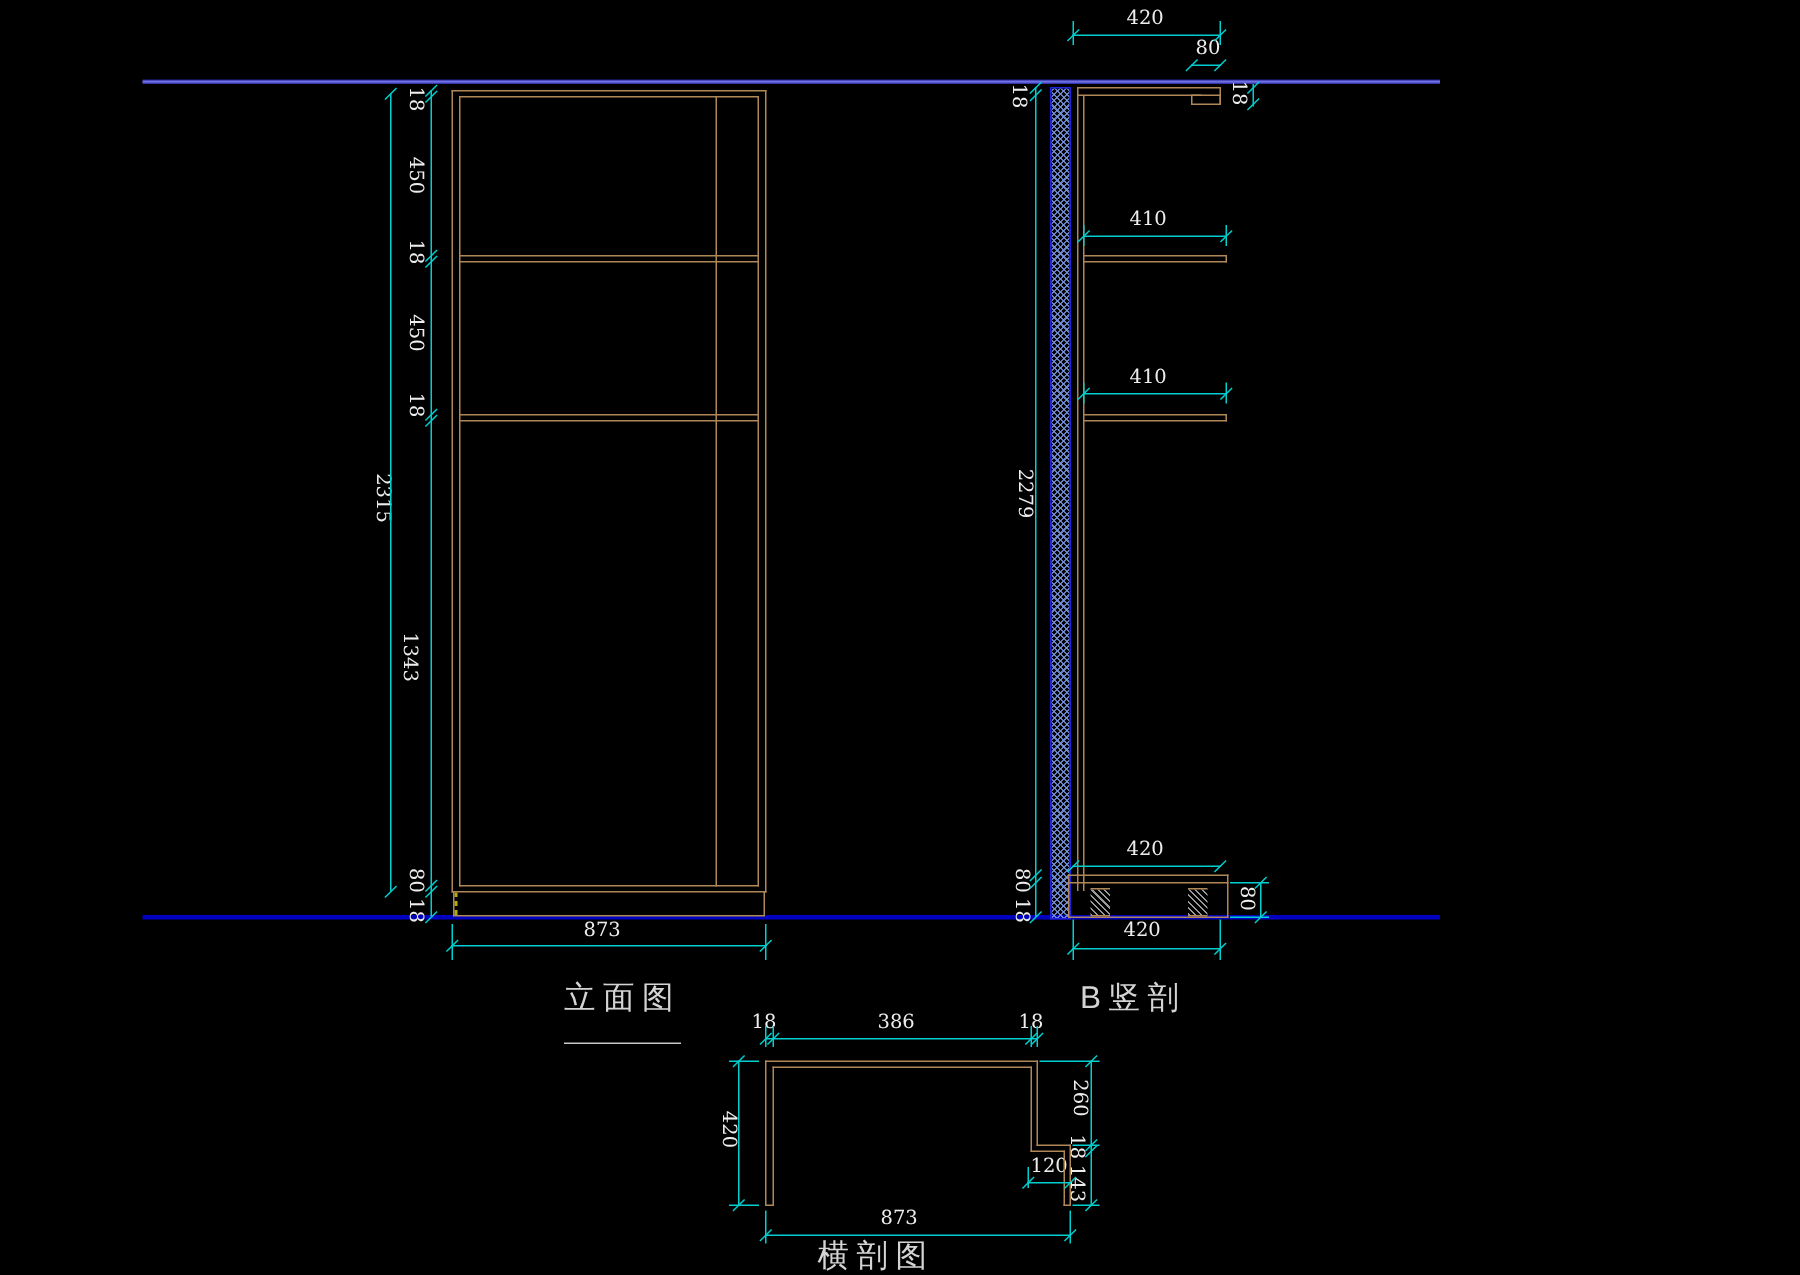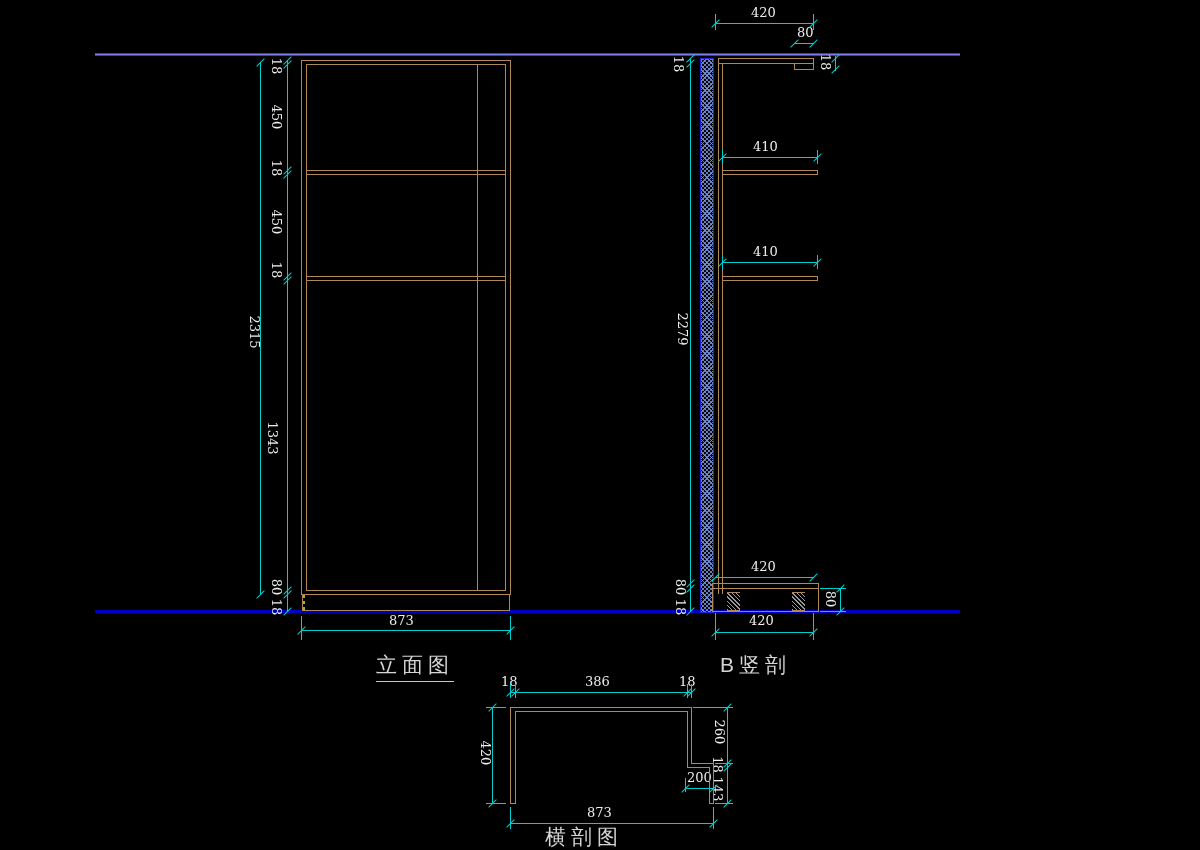--- a/index.html
+++ b/index.html
@@ -6,21 +6,21 @@
   #canvas{position:relative;width:1200px;height:850px;background:#000;overflow:hidden;
           font-family:"DejaVu Serif", serif;}
   .ln{position:absolute;}
   .tick{position:absolute;width:11px;height:1px;transform:rotate(-45deg);}
   .dt{position:absolute;height:16px;line-height:16px;font-size:13px;color:#EDEDED;
       white-space:nowrap;letter-spacing:0px;}
   .vt{position:absolute;height:16px;line-height:16px;font-size:13px;color:#EDEDED;
       text-align:center;white-space:nowrap;transform-origin:0 0;transform:rotate(90deg);}
   .lbl{position:absolute;font-family:"Liberation Sans", sans-serif;font-size:21px;
        color:#D4D4D4;letter-spacing:5px;white-space:nowrap;}
-  .lbl.u{border-bottom:1px solid #C8C8C8;padding-bottom:2px;}
+  .lbl.u{border-bottom:1px solid #C8C8C8;padding-bottom:16px;}
   .wall{position:absolute;left:700px;top:58px;width:12px;height:553px;
         border:1px solid #2222DD;
         background:
           repeating-linear-gradient(45deg, transparent 0 2px, rgba(120,150,225,.85) 2px 3px),
           repeating-linear-gradient(-45deg, transparent 0 2px, rgba(120,150,225,.85) 2px 3px);}
   .lip{position:absolute;left:794px;top:63px;width:18px;height:5px;border:1px solid #B08756;}
   .foot{position:absolute;width:13px;height:17px;top:592px;
         border-top:1px solid #B08756;border-bottom:1px solid #B08756;
         background:repeating-linear-gradient(45deg, rgba(170,170,170,.9) 0 1px, transparent 1px 3px);}
   .hidden-ln{position:absolute;left:303px;top:595px;width:2px;height:15px;
@@ -69,21 +69,21 @@
   <div class="vt" style="left:838px;top:588px;width:22px">80</div>
   <div class="lbl" style="left:720px;top:651px">B竖剖</div>
 
   <div class="dt" style="left:501px;top:674px">18</div>
   <div class="dt" style="left:585px;top:674px">386</div>
   <div class="dt" style="left:679px;top:674px">18</div>
   <div class="vt" style="left:493px;top:736px;width:34px">420</div>
   <div class="vt" style="left:727px;top:716px;width:32px">260</div>
   <div class="vt" style="left:725px;top:756px;width:17px">18</div>
   <div class="vt" style="left:725px;top:774px;width:30px">143</div>
-  <div class="dt" style="left:687px;top:770px">200</div>
+  <div class="dt" style="left:687px;top:770px">120</div>
   <div class="dt" style="left:587px;top:805px">873</div>
   <div class="lbl u" style="left:545px;top:823px">横剖图</div>
 
 <div class="ln" style="left: 301px; top: 60px; width: 210px; height: 1px; background: rgb(176, 135, 86);"></div>
     <div class="ln" style="left: 306px; top: 64px; width: 200px; height: 1px; background: rgb(176, 135, 86);"></div>
     <div class="ln" style="left: 306px; top: 170px; width: 200px; height: 1px; background: rgb(176, 135, 86);"></div>
     <div class="ln" style="left: 306px; top: 174px; width: 200px; height: 1px; background: rgb(176, 135, 86);"></div>
     <div class="ln" style="left: 306px; top: 276px; width: 200px; height: 1px; background: rgb(176, 135, 86);"></div>
     <div class="ln" style="left: 306px; top: 280px; width: 200px; height: 1px; background: rgb(176, 135, 86);"></div>
     <div class="ln" style="left: 306px; top: 590px; width: 200px; height: 1px; background: rgb(176, 135, 86);"></div>

